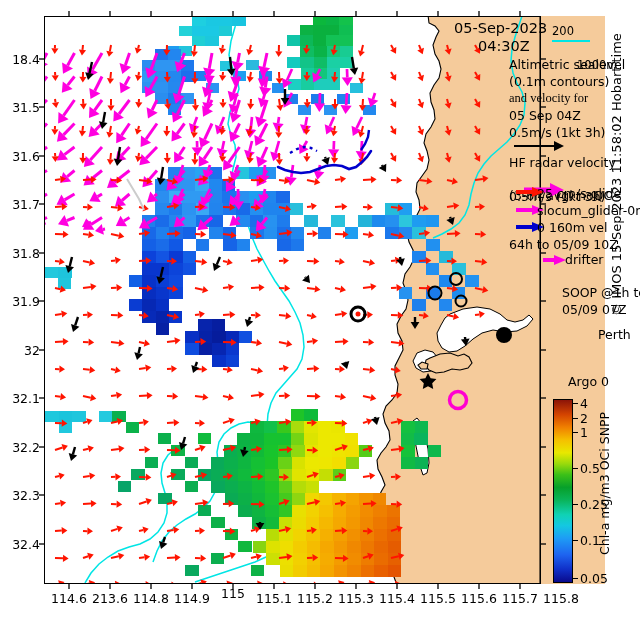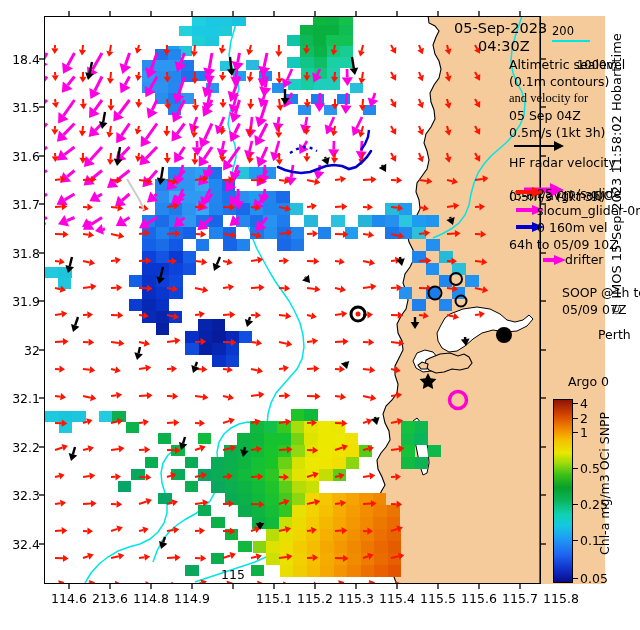--- a/index.html
+++ b/index.html
@@ -1427,21 +1427,21 @@
     <div class="ylab" style="left:2px;top:440px;">32.2</div>
     <div class="ylab" style="left:2px;top:488px;">32.3</div>
     <div class="ylab" style="left:2px;top:537px;">32.4</div>
   </div>
 
   <div class="abs" style="left:0;top:0;">
     <div class="xlab" style="left:39px;top:591px;">114.6</div>
     <div class="xlab" style="left:80px;top:591px;">213.6</div>
     <div class="xlab" style="left:121px;top:591px;">114.8</div>
     <div class="xlab" style="left:162px;top:591px;">114.9</div>
-    <div class="xlab" style="left:203px;top:567px;">115</div>
+    <div class="xlab" style="left:203px;top:586px;">115</div>
     <div class="xlab" style="left:244px;top:591px;">115.1</div>
     <div class="xlab" style="left:285px;top:591px;">115.2</div>
     <div class="xlab" style="left:326px;top:591px;">115.3</div>
     <div class="xlab" style="left:367px;top:591px;">115.4</div>
     <div class="xlab" style="left:408px;top:591px;">115.5</div>
     <div class="xlab" style="left:449px;top:591px;">115.6</div>
     <div class="xlab" style="left:490px;top:591px;">115.7</div>
     <div class="xlab" style="left:531px;top:591px;">115.8</div>
   </div>
 

